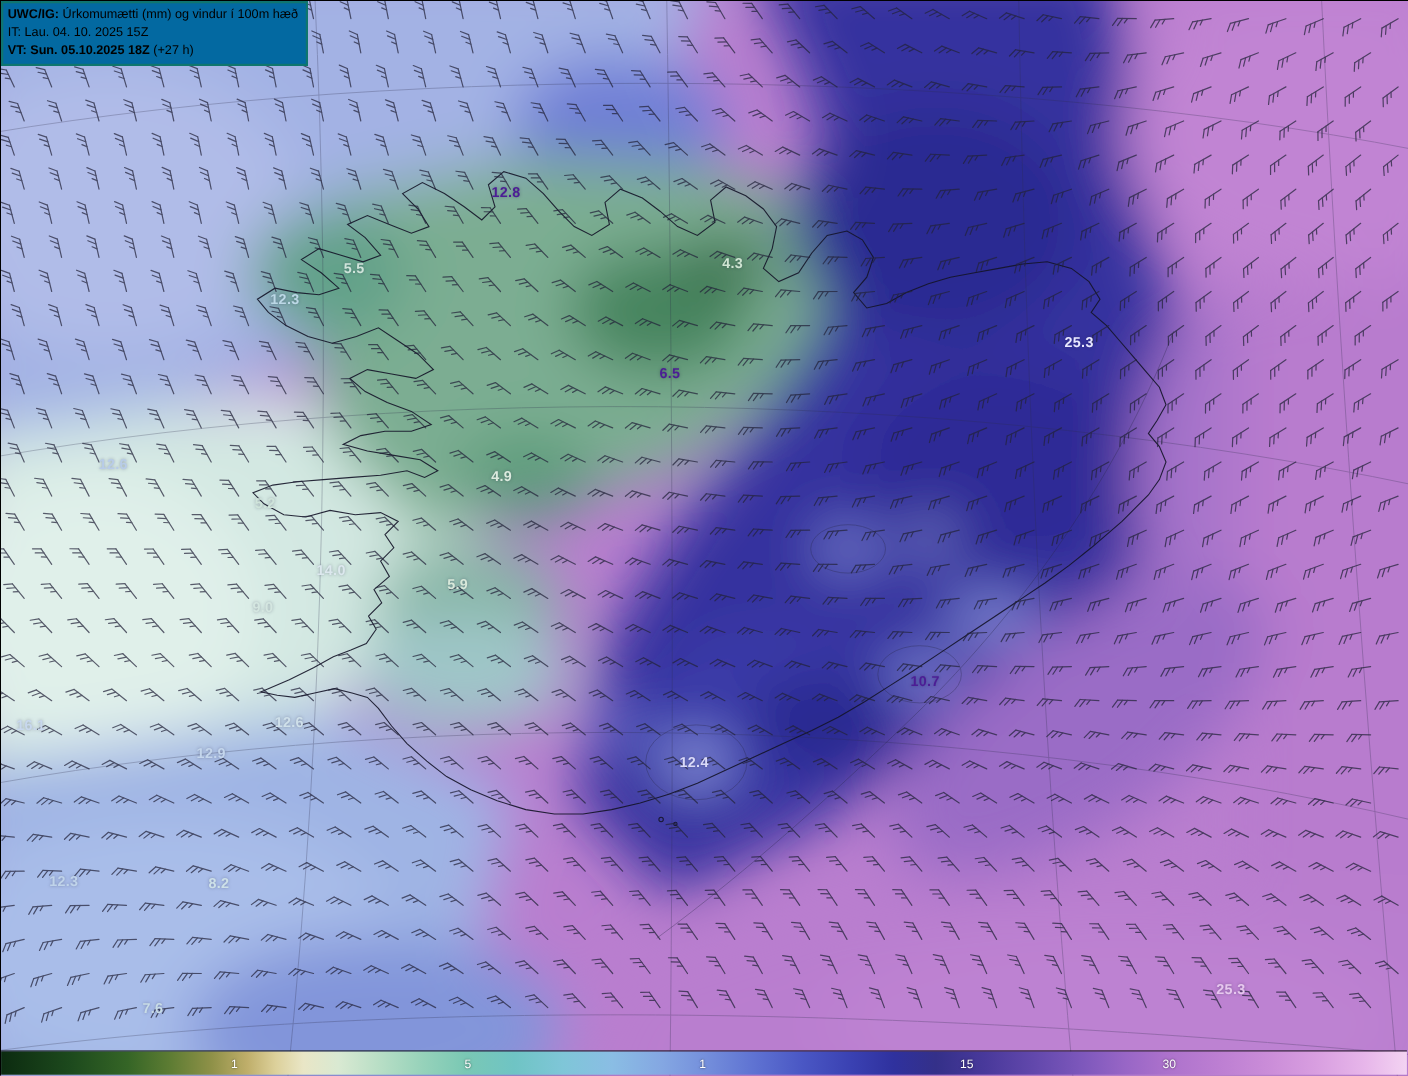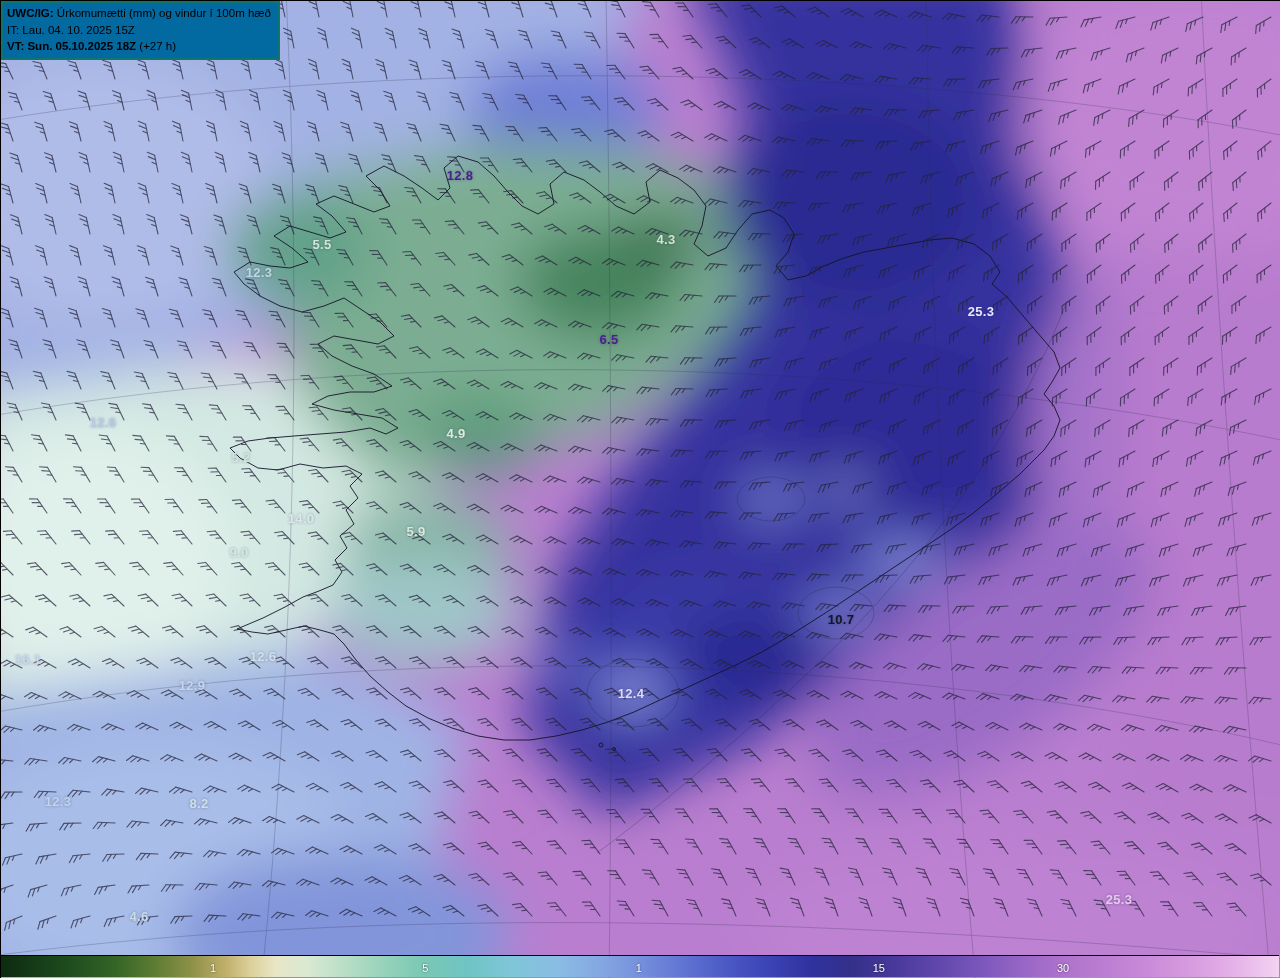--- a/index.html
+++ b/index.html
@@ -1276,28 +1276,28 @@
       <span class="map-label" style="left: 258px; top: 271px; color: rgb(188, 216, 230);">12.3</span>
       <span class="map-label" style="left: 665px; top: 238px; color: rgb(207, 228, 210);">4.3</span>
       <span class="map-label" style="left: 608px; top: 338px; color: #4c1d95;">6.5</span>
       <span class="map-label" style="left: 980px; top: 310px; color: rgb(232, 232, 255);">25.3</span>
       <span class="map-label" style="left: 102px; top: 421px; color: rgb(184, 204, 232);">12.6</span>
       <span class="map-label" style="left: 455px; top: 432px; color: rgb(220, 234, 222); text-align: center;">4.9</span>
       <span class="map-label" style="left: 240px; top: 456px; color: rgb(207, 228, 218);">5.2</span>
       <span class="map-label" style="left: 300px; top: 517px; color: rgb(220, 232, 238);">14.0</span>
       <span class="map-label" style="left: 238px; top: 551px; color: rgb(212, 230, 224);">9.0</span>
       <span class="map-label" style="left: 415px; top: 530px; color: rgb(216, 232, 218);">5.9</span>
-      <span class="map-label" style="left: 840px; top: 618px; color: #0f172a;">10.7</span>
+      <span class="map-label" style="left: 840px; top: 618px; color: #4c1d95;">10.7</span>
       <span class="map-label" style="left: 262px; top: 655px; color: rgb(207, 224, 234);">12.6</span>
       <span class="map-label" style="left: 27px; top: 658px; color: rgb(200, 216, 238);">16.1</span>
       <span class="map-label" style="left: 148px; top: 684px; color: rgb(196, 214, 236); margin-left: 43px;">12.9</span>
       <span class="map-label" style="left: 630px; top: 692px; color: rgb(218, 218, 248);">12.4</span>
       <span class="map-label" style="left: 57px; top: 800px; color: rgb(192, 212, 234);">12.3</span>
       <span class="map-label" style="left: 198px; top: 802px; color: rgb(205, 224, 232);">8.2</span>
-      <span class="map-label" style="left: 138px; top: 915px; color: rgb(200, 220, 230);">4.6</span>
+      <span class="map-label" style="left: 138px; top: 915px; color: rgb(200, 220, 230);">7.6</span>
       <span class="map-label" style="left: 1118px; top: 898px; color: rgb(230, 200, 238);">25.3</span>
     </div>
 
   <div class="title-box">
     <div class="t-line">
       <span class="bold">UWC/IG:</span>
       <span>Úrkomumætti (mm) og vindur í 100m hæð</span>
     </div>
     <div class="t-line">
       <span>IT: Lau. 04. 10. 2025 15Z</span>

